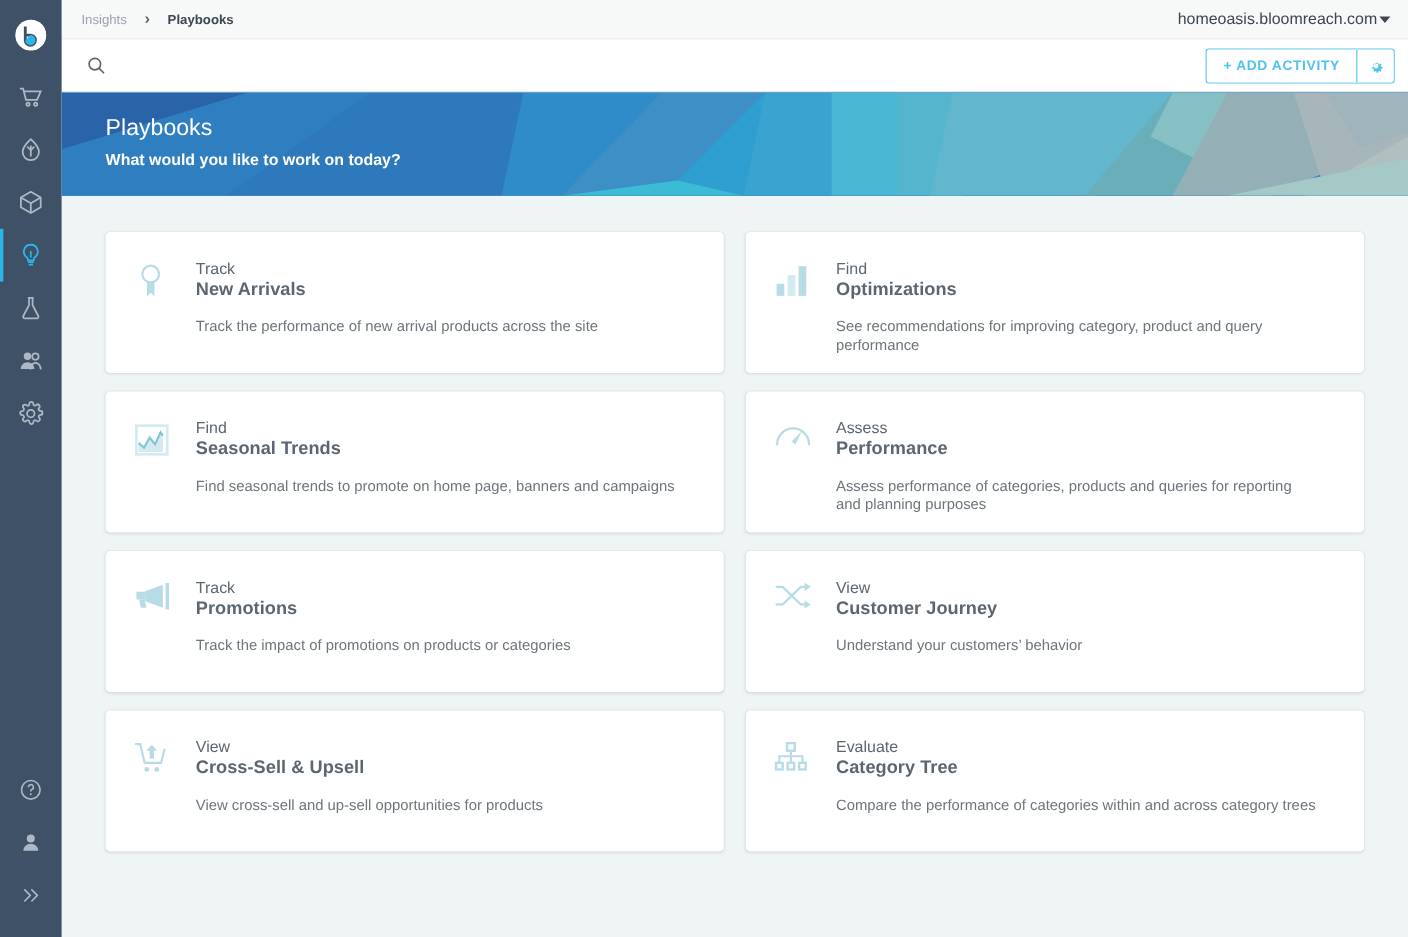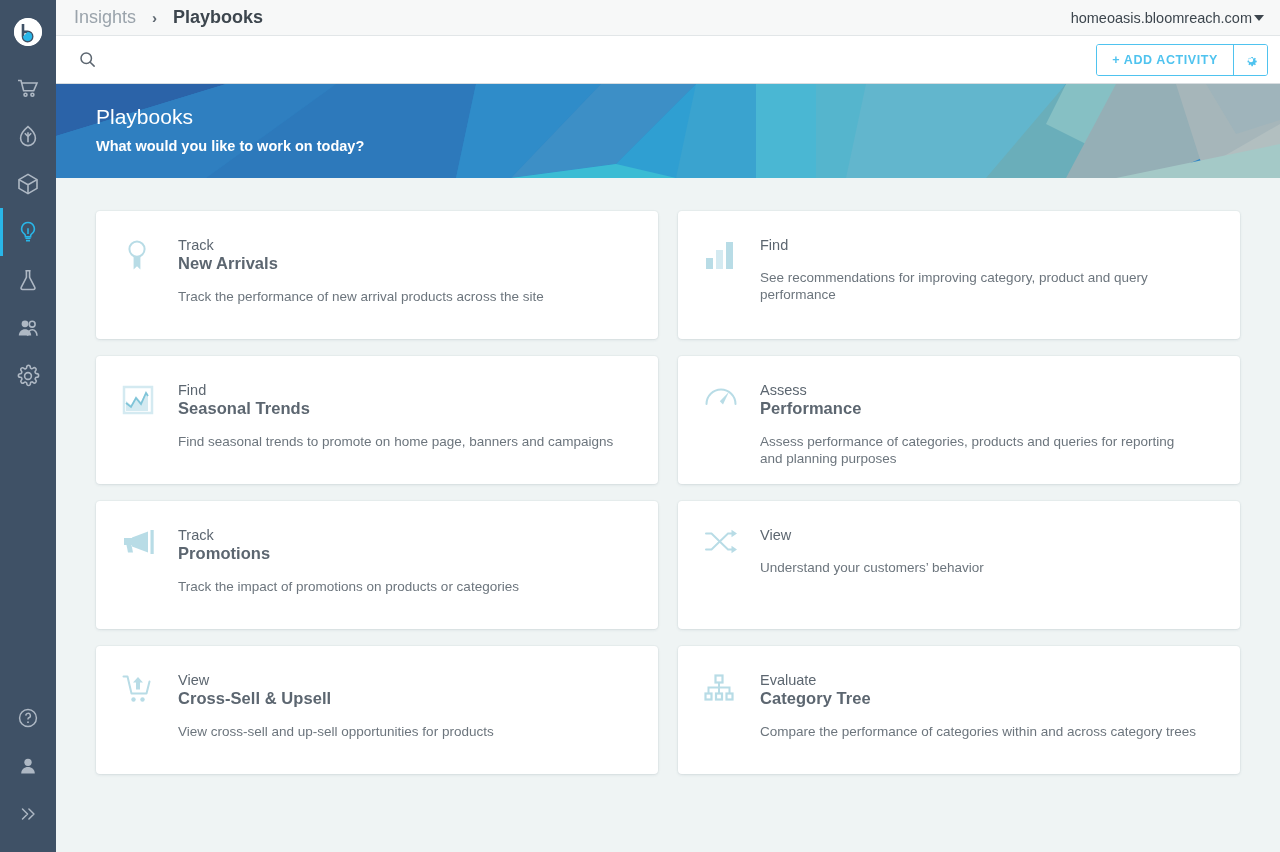--- a/index.html
+++ b/index.html
@@ -58,21 +58,21 @@
 
   
   .topbar {
     height: 36px; min-height: 36px;
     background: #f7f8f8;
     border-bottom: 1px solid #e2e6e8;
     display: flex; align-items: center;
     padding: 0 16px 0 12px;
   }
   .crumb {
-    font-size: 18px; color: #9aa3ab; cursor: pointer;
+    font-size: 12px; color: #9aa3ab; cursor: pointer;
     padding: 0 6px;
   }
   .crumb-sep {
     color: #5d6770; font-size: 15px; font-weight: bold;
     padding: 0 10px; line-height: 1;
   }
   .crumb.current { color: #3d464e; font-weight: bold; cursor: default; }
   .account {
     margin-left: auto; display: flex; align-items: center; gap: 2px;
     font-size: 14.5px; color: #3d464e; cursor: pointer;
@@ -354,20 +354,21 @@
         <div class="card">
           <div class="card-icon">
             <svg width="32" height="32" viewBox="0 0 32 32">
               <rect class="ic" x="2" y="19" width="7" height="11"></rect>
               <rect x="12" y="11" width="7" height="19" fill="#d4eaf1"></rect>
               <rect class="ic" x="22" y="3" width="7" height="27"></rect>
             </svg>
           </div>
           <div class="card-body">
             <div class="card-kicker">Find</div>
+            <div class="card-title">Optimizations</div>
             <div class="card-desc">See recommendations for improving category, product and query performance</div>
           </div>
         </div>
 
         <div class="card">
           <div class="card-icon">
             <svg width="32" height="32" viewBox="0 0 32 32">
               <rect x="2" y="3" width="28" height="26" fill="none" stroke="#d4eaf1" stroke-width="2.5"></rect>
               <path d="M4 27V17l5 4 5-9 5 6 5-11 2 3v17z" fill="#d4eaf1"></path>
               <path d="M4 19l5 4 5-9 5 6 5-11 2 3" fill="none" stroke="#7fc4d8" stroke-width="1.8"></path>
@@ -414,20 +415,21 @@
           <div class="card-icon">
             <svg width="34" height="26" viewBox="0 0 34 26">
               <path class="ic-s" d="M2 4.5h5.5L24 20.5h6" stroke-width="2.2" stroke-linecap="round"></path>
               <path class="ic-s" d="M2 20.5h5.5L24 4.5h6" stroke-width="2.2" stroke-linecap="round"></path>
               <path class="ic" d="M27.5 0.8L33 4.5l-5.5 3.7z"></path>
               <path class="ic" d="M27.5 16.8L33 20.5l-5.5 3.7z"></path>
             </svg>
           </div>
           <div class="card-body">
             <div class="card-kicker">View</div>
+            <div class="card-title">Customer Journey</div>
             <div class="card-desc">Understand your customers’ behavior</div>
           </div>
         </div>
 
         <div class="card">
           <div class="card-icon">
             <svg width="32" height="30" viewBox="0 0 32 30">
               <path class="ic-s" d="M1.5 2.5h4l4 17h15l3-12" stroke-width="2.4" stroke-linecap="round" stroke-linejoin="round"></path>
               <circle class="ic" cx="11.5" cy="25.5" r="2.2"></circle>
               <circle class="ic" cx="20.5" cy="25.5" r="2.2"></circle>

